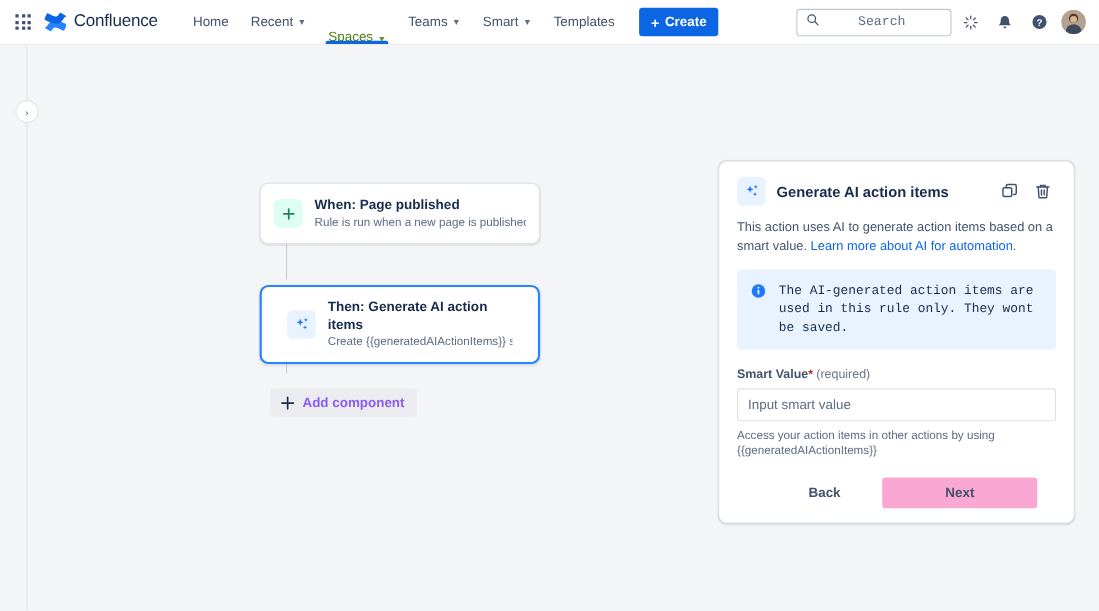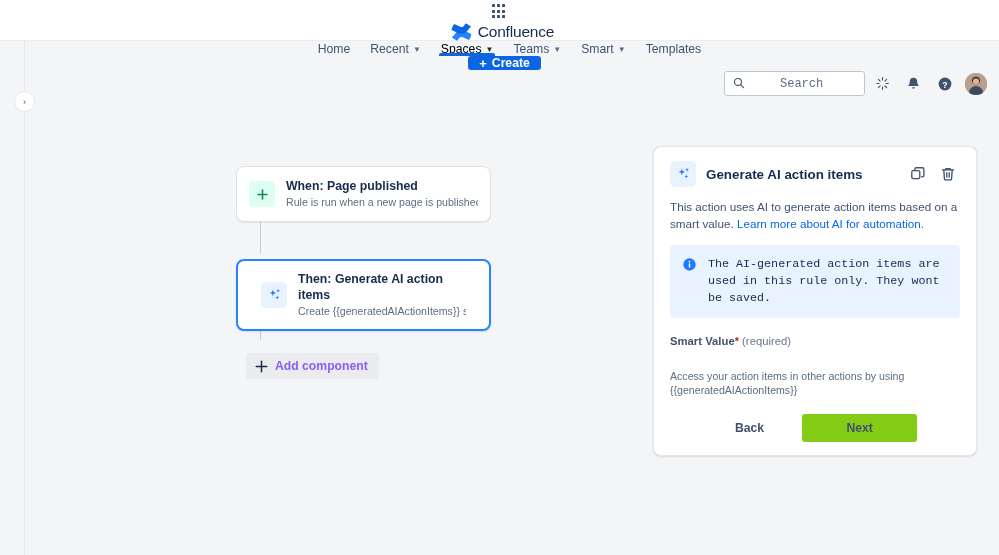--- a/index.html
+++ b/index.html
@@ -11,21 +11,21 @@
     -webkit-font-smoothing: antialiased;
   }
 
   
   .topnav {
     height: 41px; width: 999px;
     background: #ffffff;
     border-bottom: 1px solid #ebecf0;
     display: flex; align-items: center;
     padding: 0 12px 0 10px;
-    position: relative; z-index: 20; flex-direction: column;
+    position: relative; z-index: 20;
   }
   .appswitcher {
     width: 22px; height: 22px;
     display: grid; grid-template-columns: repeat(3,3px);
     grid-template-rows: repeat(3,3px); gap: 2.2px;
     justify-content: center; align-content: center;
     border-radius: 3px; cursor: pointer; flex: none;
   }
   .appswitcher i { width: 3px; height: 3px; background: #42526e; border-radius: 0.5px; display:block; }
   .brand { display: flex; align-items: center; gap: 7px; margin-left: 8px; cursor: pointer; }
@@ -33,21 +33,21 @@
   .brand-name {
     font-size: 15.5px; color: #172b4d; letter-spacing: -0.2px;
   }
   .navitems { display: flex; align-items: center; margin-left: 22px; height: 100%; }
   .navitem {
     font-size: 12.2px; color: #42526e; padding: 0 10px;
     height: 100%; display: flex; align-items: center; cursor: pointer;
     position: relative; white-space: nowrap;
   }
   .navitem .chev { margin-left: 4px; font-size: 8px; opacity: .85; }
-  .navitem.active { color: #000000; }
+  .navitem.active { color: #4d7c0f; align-items: flex-end; }
   .navitem.active::after {
     content: ""; position: absolute; left: 8px; right: 8px; bottom: 0;
     height: 3px; background: #0c66e4; border-radius: 2px 2px 0 0;
   }
   .create-btn {
     margin-left: 12px; background: #0c66e4; color: #fff;
     font-size: 12.2px; font-weight: 600;
     height: 26px; border-radius: 3px; padding: 0 11px;
     display: flex; align-items: center; gap: 5px; cursor: pointer; border: none;
   }
@@ -186,36 +186,36 @@
   .field-label .req { color: #ae2a19; font-size: 11px; }
   .field-label .opt { color: #6b778c; font-weight: 400; }
   .text-input {
     margin-top: 6px; width: 100%; height: 30px;
     border: 1px solid #dfe1e6; border-radius: 3px; background: #fff;
     padding: 0 9px; font-size: 12.2px; color: #172b4d;
     font-family: "Liberation Sans", sans-serif; outline: none;
   }
   .text-input::placeholder { color: #5e6c84; }
   .field-help {
-    margin-top: 22px; font-size: 10.6px; color: #5e6c84; line-height: 14px;
+    margin-top: 6px; font-size: 10.6px; color: #5e6c84; line-height: 14px;
   }
   .panel-footer {
     margin-top: 17px; display: flex; align-items: center;
     padding-bottom: 13px;
   }
   .back-btn {
     background: transparent; border: none; cursor: pointer;
     font-size: 12.2px; font-weight: 700; color: #42526e;
     padding: 0 14px; height: 28px; border-radius: 3px;
     margin-left: 51px; font-family: "Liberation Sans", sans-serif;
   }
   .next-btn {
-    margin-left: 24px; background: #84cc16; border: none; cursor: pointer;
+    margin-left: 24px; background: #f9a8d4; border: none; cursor: pointer;
     font-size: 12.2px; font-weight: 600; color: #42526e;
-    width: 115px; height: 28px; border-radius: 3px;
+    width: 141px; height: 28px; border-radius: 3px;
     font-family: "Liberation Sans", sans-serif;
   }
 </style>
 </head>
 <body>
 
 <div class="topnav">
 
   <div class="appswitcher">
     <i></i>
@@ -412,20 +412,21 @@
         </svg>
       </span>
       <span class="info-text">The AI-generated action items are used in this rule only. They wont be saved.</span>
     </div>
 
     <div class="field-label">
       <span>Smart Value</span><span class="req">*</span>
       <span class="opt">(required)</span>
     </div>
 
+    <input class="text-input" type="text" placeholder="Input smart value" style="">
 
     <div class="field-help">Access your action items in other actions by using {{generatedAIActionItems}}</div>
 
     <div class="panel-footer">
       <button class="back-btn">Back</button>
       <button class="next-btn">Next</button>
     </div>
   </div>
 
 </div>

